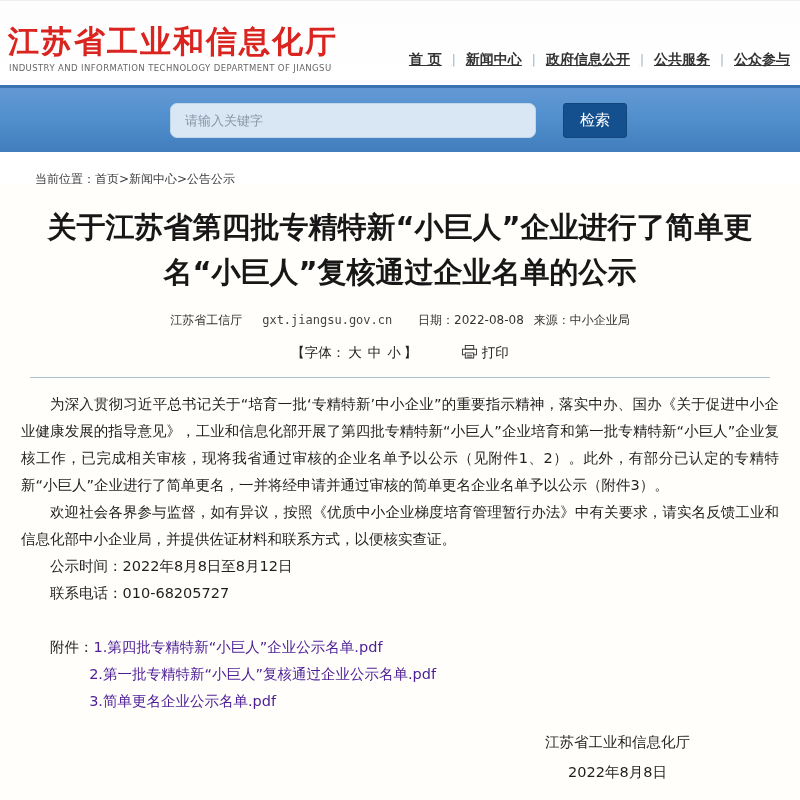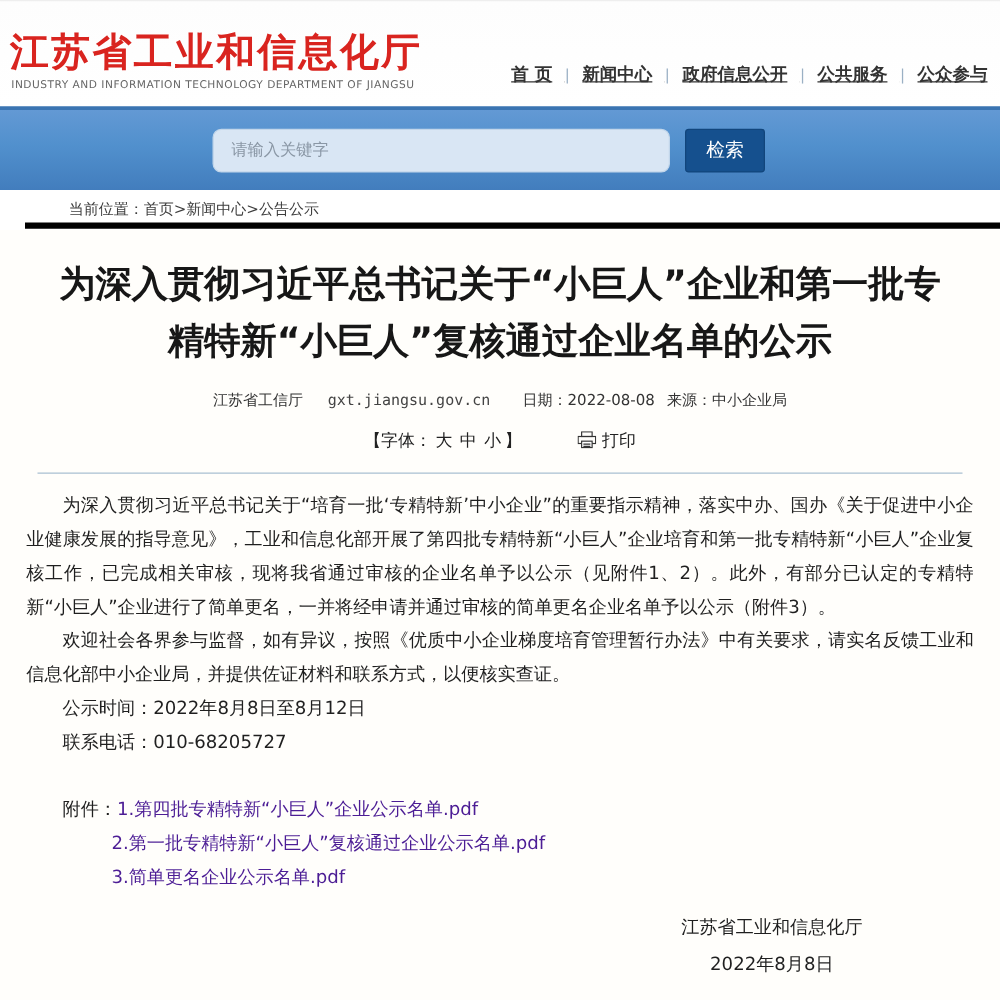--- a/index.html
+++ b/index.html
@@ -42,31 +42,31 @@
   }
   .search-input {
     position: absolute; left: 170px; top: 15px;
     width: 366px; height: 35px;
     background: #d9e6f4; border: 1px solid #c2d6ea; border-radius: 7px;
     padding: 0 14px; font-size: 13px; color: #333;
     font-family: "DejaVu Sans", sans-serif;
   }
   .search-input::placeholder { color: #8a97a5; opacity: 1; }
   .search-button {
-    position: absolute; left: 548px; top: 15px;
+    position: absolute; left: 563px; top: 15px;
     width: 64px; height: 35px;
     background: #15508e; color: #ffffff; border: 1px solid #11457c;
     border-radius: 3px; font-size: 15px; cursor: pointer;
     font-family: "DejaVu Sans", sans-serif;
   }
 
   
   .breadcrumb-bar {
-    position: absolute; top: 152px; left: 0; right: 0; height: 31px;
-    background: #ffffff; border-bottom: 5px solid #000000; margin-left: 20px;
+    position: absolute; top: 164px; left: 0; right: 0; height: 31px;
+    background: #ffffff; border-bottom: 1px solid #000000;
   }
   .breadcrumb {
     position: absolute; left: 35px; top: 0; line-height: 31px;
     font-size: 12px; color: #3d3d3d; white-space: nowrap;
   }
   .breadcrumb .crumb-path { cursor: pointer; }
 
   
   .article {
     position: absolute; top: 184px; left: 0; right: 0; bottom: 0;
@@ -132,21 +132,21 @@
 </div>
 
 <div class="breadcrumb-bar">
   <div class="breadcrumb">
     <span class="crumb-prefix">当前位置：</span><span class="crumb-path">首页&gt;新闻中心&gt;公告公示</span>
   </div>
 </div>
 
 <div class="article">
 
-  <h1 class="article-title">为深入贯彻习近平总书记关于“小巨人”企业和第一批专精特新“小巨人”复核通过企业名单的公示</h1>
+  <h1 class="article-title">关于江苏省第四批专精特新“小巨人”企业进行了简单更名“小巨人”复核通过企业名单的公示</h1>
 
   <div class="article-meta">
     <span class="meta-source-org">江苏省工信厅</span>
     <span class="meta-source-url">gxt.jiangsu.gov.cn</span>
     <span class="meta-date">日期：2022-08-08</span>
     <span class="meta-origin">来源：中小企业局</span>
   </div>
 
   <div class="font-toolbar">
     <span>【字体：</span><span class="font-size-option">大</span><span class="font-size-option">中</span><span class="font-size-option">小</span><span>】</span>

